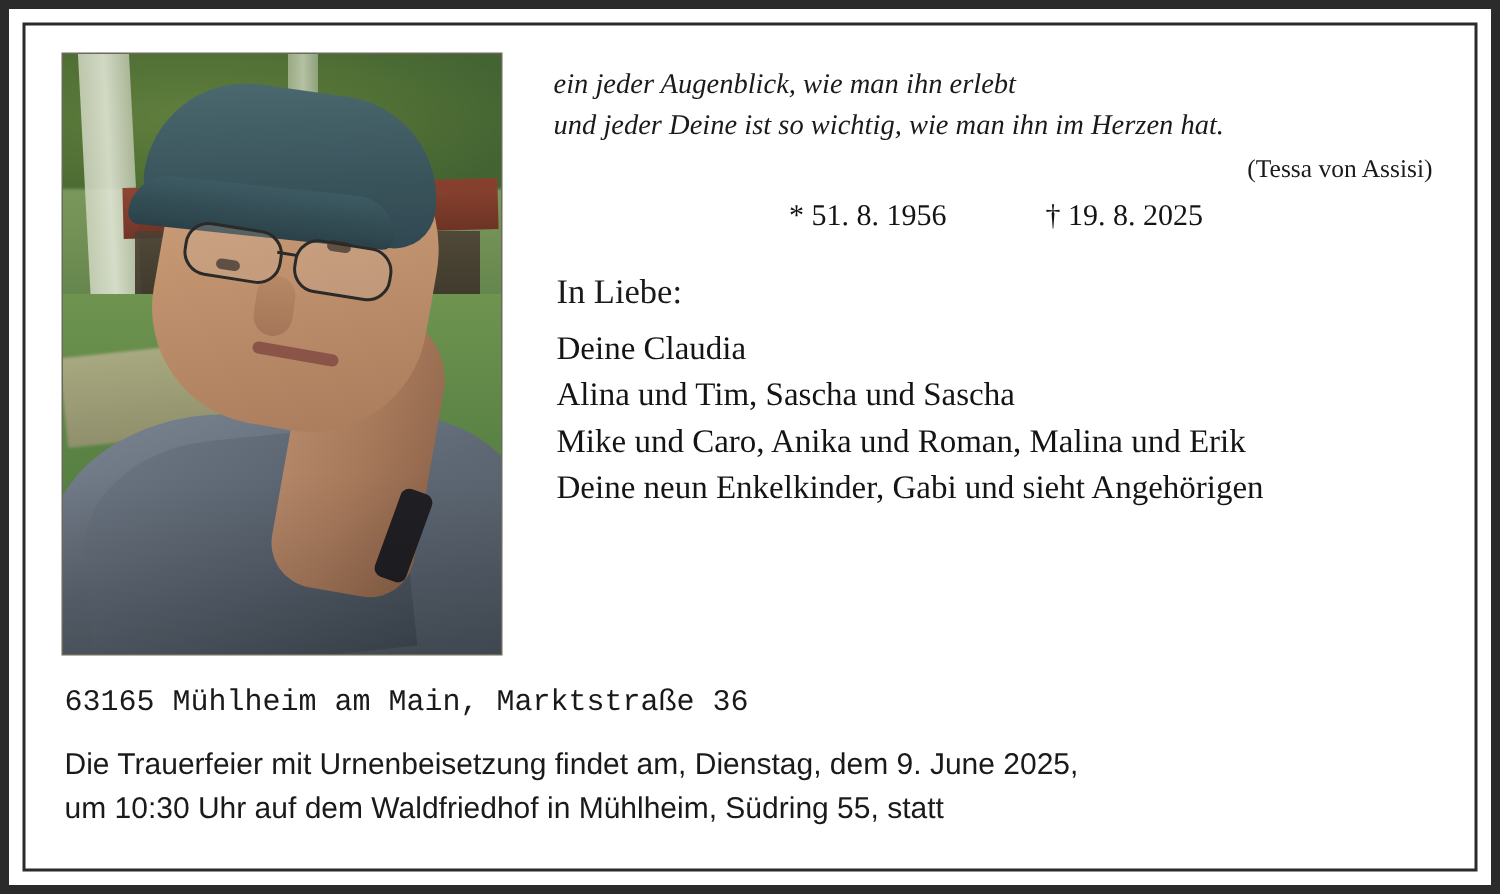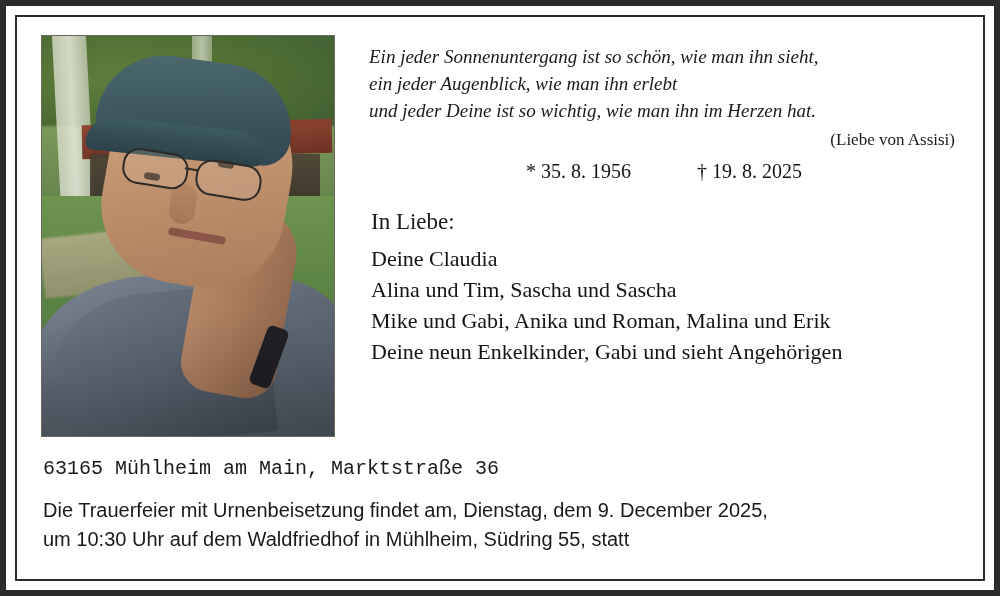--- a/index.html
+++ b/index.html
@@ -339,49 +339,48 @@
               <div class="p-lens right"></div>
             </div>
           </div>
           <div class="p-shadow"></div>
         </div>
       </div>
 
       <div class="right-col">
 
         <div class="verse">
-          <div class="verse-line">Ein jeder Sonnenuntergang ist so schön, wie man ihn sieht,</div>
           <div class="verse-line">ein jeder Augenblick, wie man ihn erlebt</div>
           <div class="verse-line">und jeder Deine ist so wichtig, wie man ihn im Herzen hat.</div>
         </div>
-        <div class="verse-source">(Liebe von Assisi)</div>
+        <div class="verse-source">(Tessa von Assisi)</div>
 
 
         <div class="dates">
           <span>*</span>
-          <span>35. 8. 1956</span>
+          <span>51. 8. 1956</span>
           <span class="gap"></span>
           <span>†</span>
           <span>19. 8. 2025</span>
         </div>
 
         <div class="in-liebe">In Liebe:</div>
 
         <div class="family">
           <div class="family-line">Deine Claudia</div>
           <div class="family-line">Alina und Tim, Sascha und Sascha</div>
-          <div class="family-line">Mike und Gabi, Anika und Roman, Malina und Erik</div>
+          <div class="family-line">Mike und Caro, Anika und Roman, Malina und Erik</div>
           <div class="family-line">Deine neun Enkelkinder, Gabi und sieht Angehörigen</div>
         </div>
 
       </div>
     </div>
 
     <div class="bottom">
       <div class="address">63165 Mühlheim am Main, Marktstraße 36</div>
       <div class="service">
-        <div>Die Trauerfeier mit Urnenbeisetzung findet am, Dienstag, dem 9. December 2025,</div>
+        <div>Die Trauerfeier mit Urnenbeisetzung findet am, Dienstag, dem 9. June 2025,</div>
         <div>um 10:30 Uhr auf dem Waldfriedhof in Mühlheim, Südring 55, statt</div>
       </div>
     </div>
 
   </div>
 </div>
 
 </body></html>

